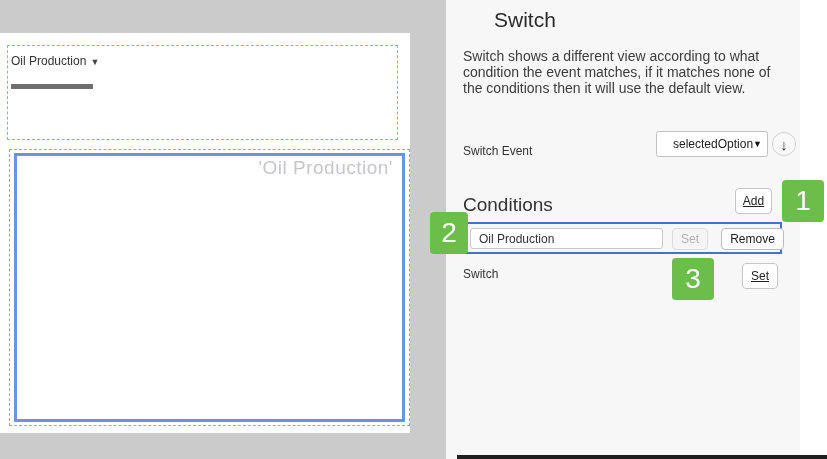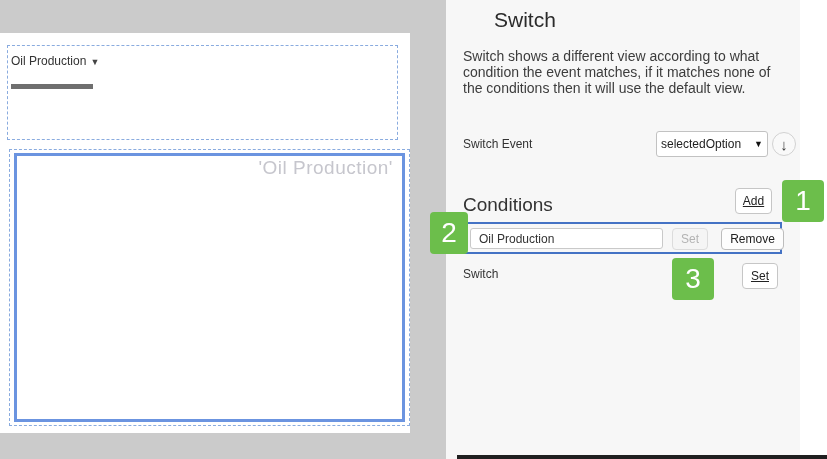--- a/index.html
+++ b/index.html
@@ -31,21 +31,21 @@
   }
   
   .panel{position:absolute;left:446px;top:0;width:381px;height:459px;background:#f7f7f7;}
   .panel-right-white{position:absolute;left:354px;top:0;width:27px;height:459px;background:#ffffff;}
   .panel-title{position:absolute;left:17px;top:8px;font-size:21px;font-weight:400;color:#2b2b2b;margin-left:31px;}
   .panel-desc{position:absolute;left:17px;top:48px;width:316px;font-size:14px;line-height:16px;color:#3c3c3c;}
   .lbl{position:absolute;font-size:12px;color:#333;}
   .select{
     position:absolute;left:210px;top:131px;width:112px;height:26px;background:#fff;
     border:1px solid #c2c2c2;border-radius:3px;box-sizing:border-box;cursor:pointer;
-    display:flex;align-items:center;padding:0 4px;font-size:12px;color:#222;
+    display:flex;align-items:center;padding:0 16px;font-size:12px;color:#222;
   }
   .select .sel-caret{margin-left:auto;font-size:9px;color:#111;}
   .round-icon{
     position:absolute;left:326px;top:132px;width:24px;height:24px;border-radius:50%;
     border:1px solid #d2d2d2;background:#f9f9f9;box-sizing:border-box;cursor:pointer;
     display:flex;align-items:center;justify-content:center;font-size:15px;font-weight:bold;color:#3a3a3a;
   }
   .btn{
     position:absolute;background:#fff;border:1px solid #c6c6c6;border-radius:4px;
     font-size:12px;color:#222;box-sizing:border-box;cursor:pointer;
@@ -105,21 +105,21 @@
 
     </div>
   </div>
 
   <div class="panel">
     <div class="panel-right-white"></div>
 
     <div class="panel-title">Switch</div>
     <div class="panel-desc">Switch shows a different view according to what condition the event matches, if it matches none of the conditions then it will use the default view.</div>
 
-    <div class="lbl" style="left:17px;top:137px;">Switch Event</div>
+    <div class="lbl" style="left:17px;top:144px;">Switch Event</div>
     <div class="select">
       <span>selectedOption</span>
       <span class="sel-caret">▼</span>
     </div>
     <div class="round-icon">
       <span>↓</span>
     </div>
 
     <div class="lbl" style="left:17px;top:194px;font-size:19px;">Conditions</div>
     <button class="btn btn-add">Add</button>

